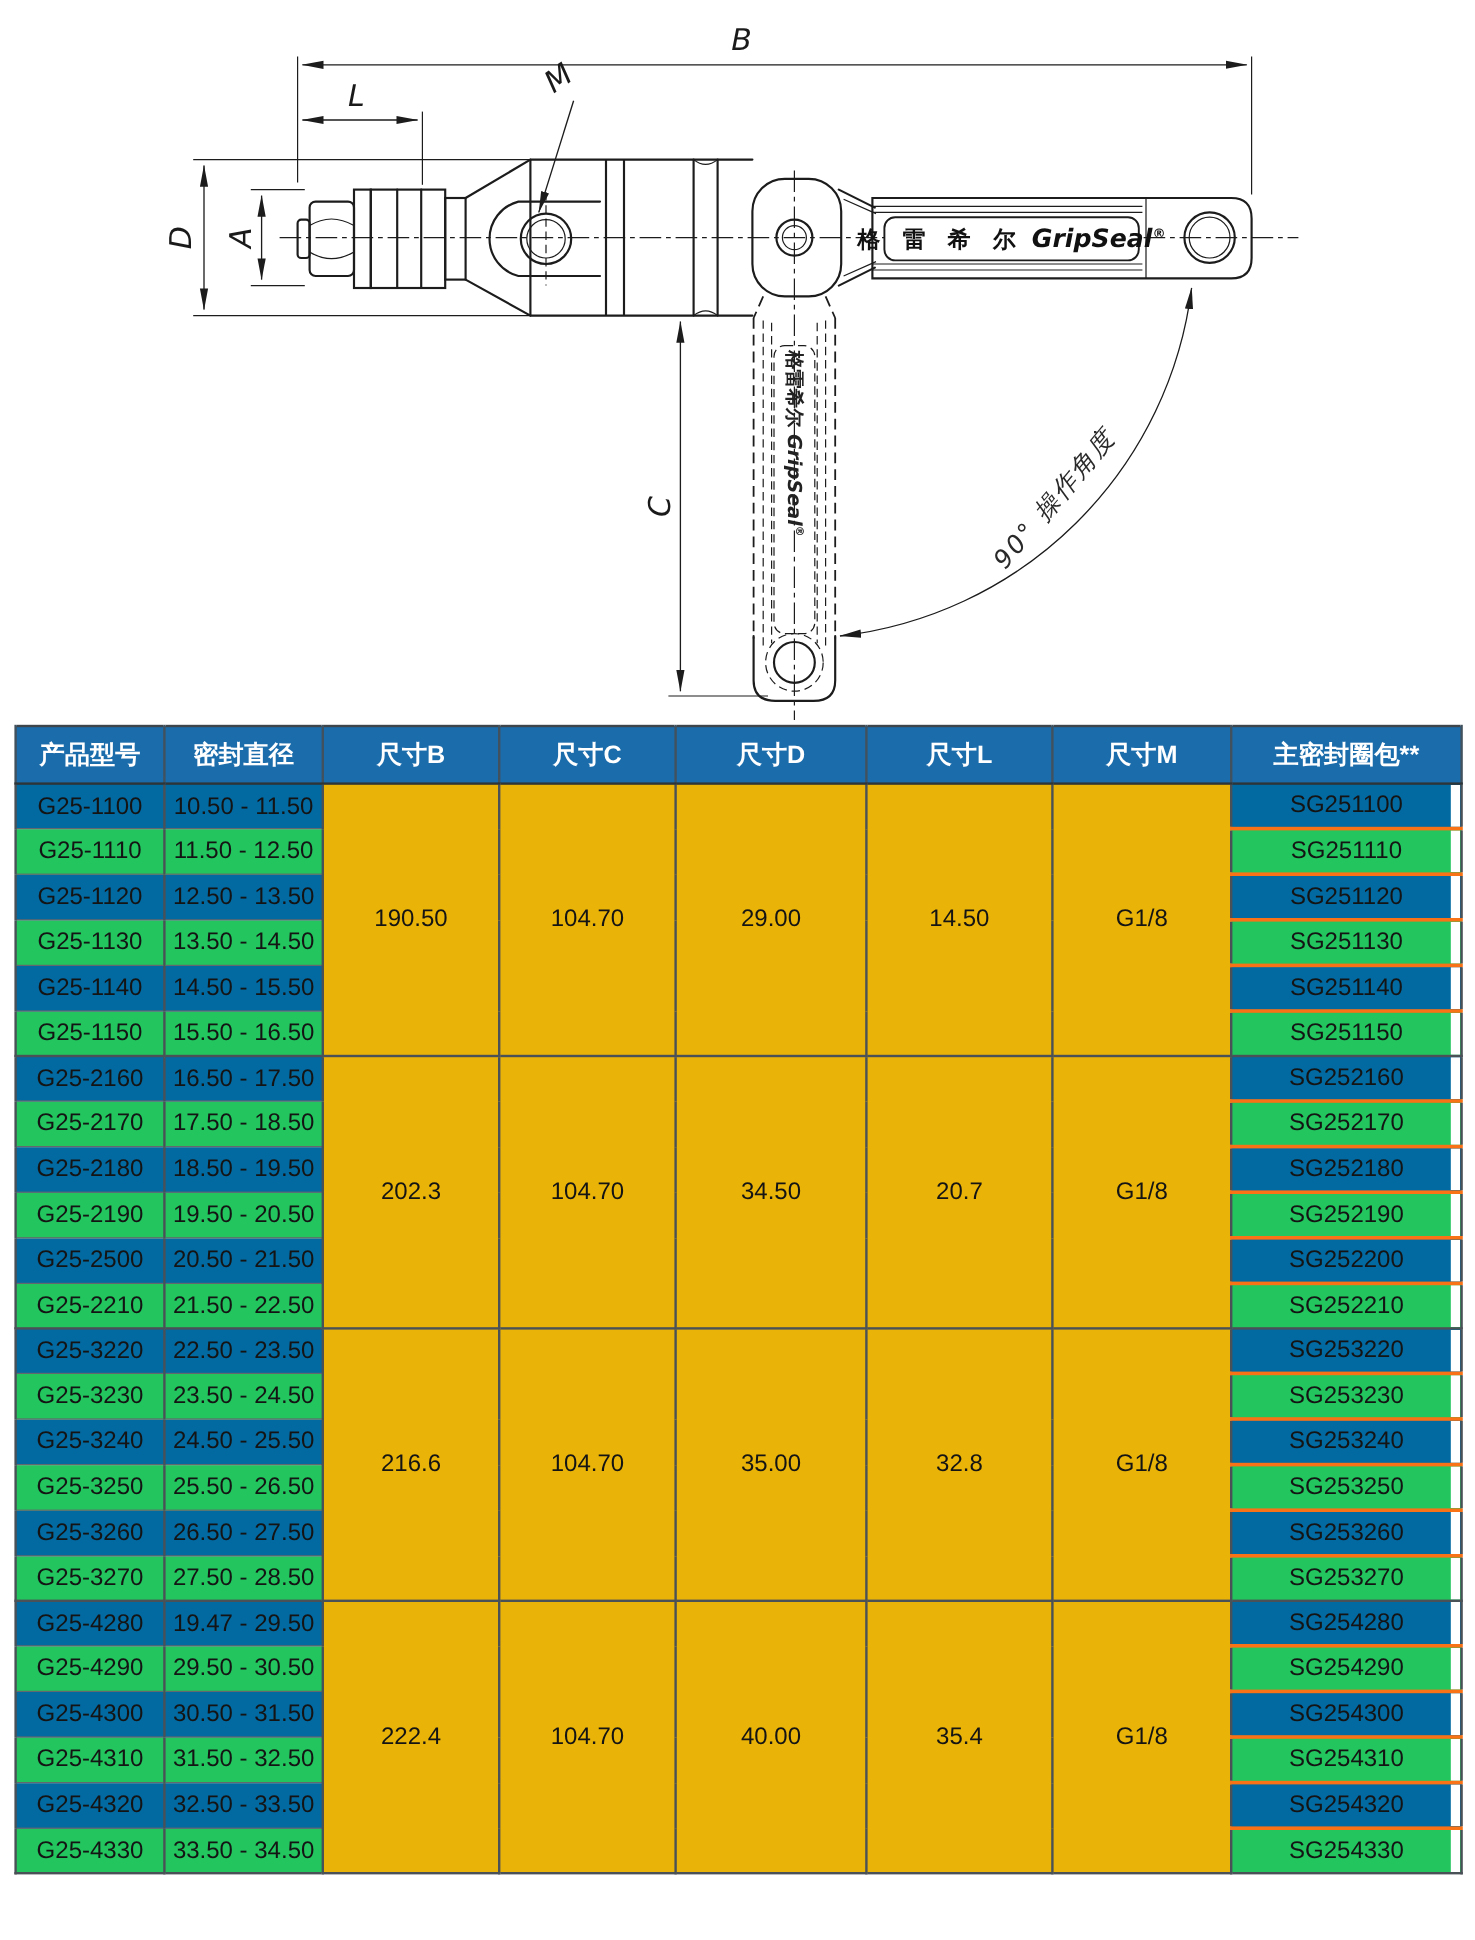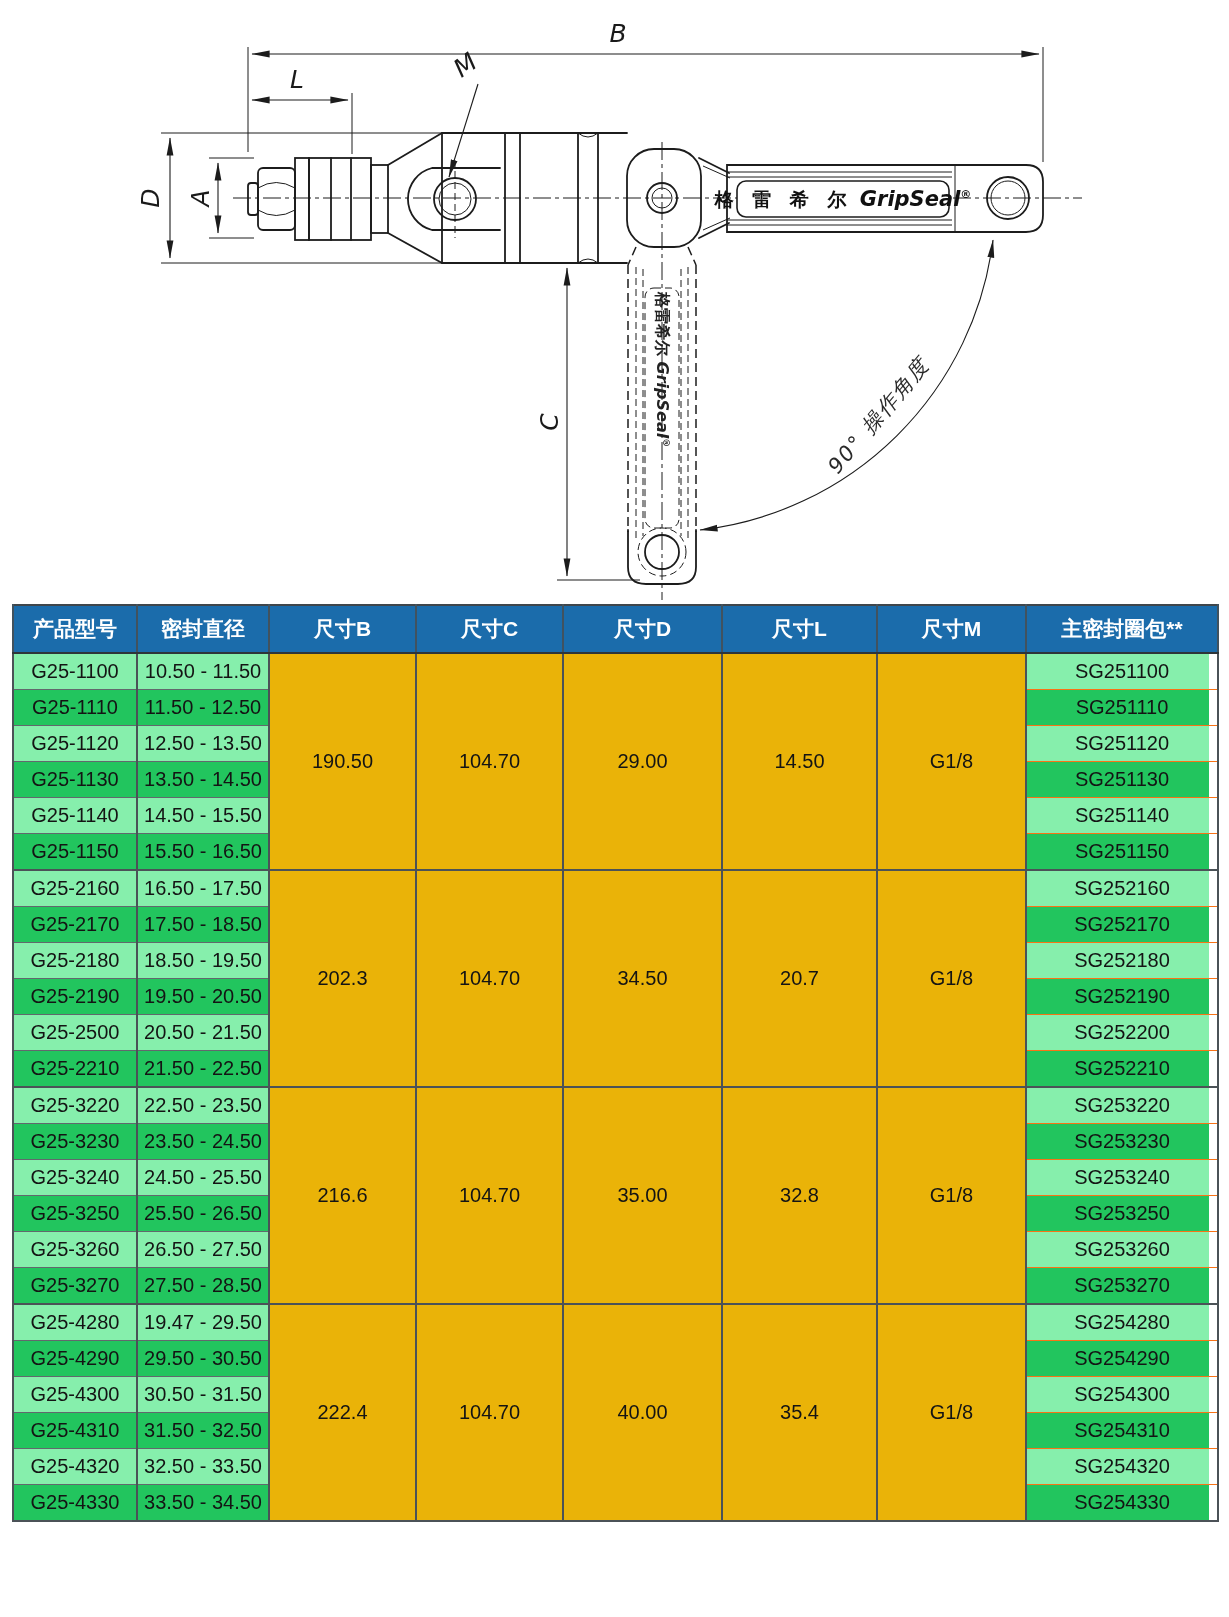--- a/index.html
+++ b/index.html
@@ -27,28 +27,28 @@
     margin:12px 0 36px 22px;}
 
   
   table.spec{border-collapse:collapse;table-layout:fixed;width:1205px;margin:0 0 8px 12px;
     font-size:20px;border:2px solid #3f464b;}
   table.spec th{background:#1b6cab;color:#ffffff;height:46px;font-size:21px;font-weight:bold;
     border-left:2px solid #41525e;border-right:2px solid #41525e;border-bottom:2px solid #2e3539;
     text-align:center;padding:0;}
   table.spec td{height:35px;padding:0;color:#141414;
     border-left:2px solid #4b5257;border-right:2px solid #4b5257;}
-  tr.odd  td.shade{background:#86efac;}
+  tr.odd  td.shade{background:#0369a1;}
   tr.even td.shade{background:#22c55e;}
   td.model{text-align:center;}
   td.dia{text-align:center;padding-left:5px;}
   td.merged{background:#eab308;text-align:center;
     border-top:2px solid #4b5257;border-bottom:2px solid #4b5257;}
   td.model,td.dia{border-top:1px solid #62686d;}
-  td.sg{text-align:center;border-top:1px solid #f97316;box-shadow:inset -8px 0 0 0 #ffffff;}
+  td.sg{text-align:center;border-top:3px solid #f97316;box-shadow:inset -8px 0 0 0 #ffffff;}
   tr.gfirst td.model,tr.gfirst td.dia,tr.gfirst td.sg{border-top:2px solid #4b5257;}
   tr.gend td{border-bottom:2px solid #4b5257;}
 </style>
 </head>
 <body>
 
 <div class="page">
 
   <div class="drawing-wrap">
   <svg viewBox="0 0 1229 604" width="1229" height="604">

